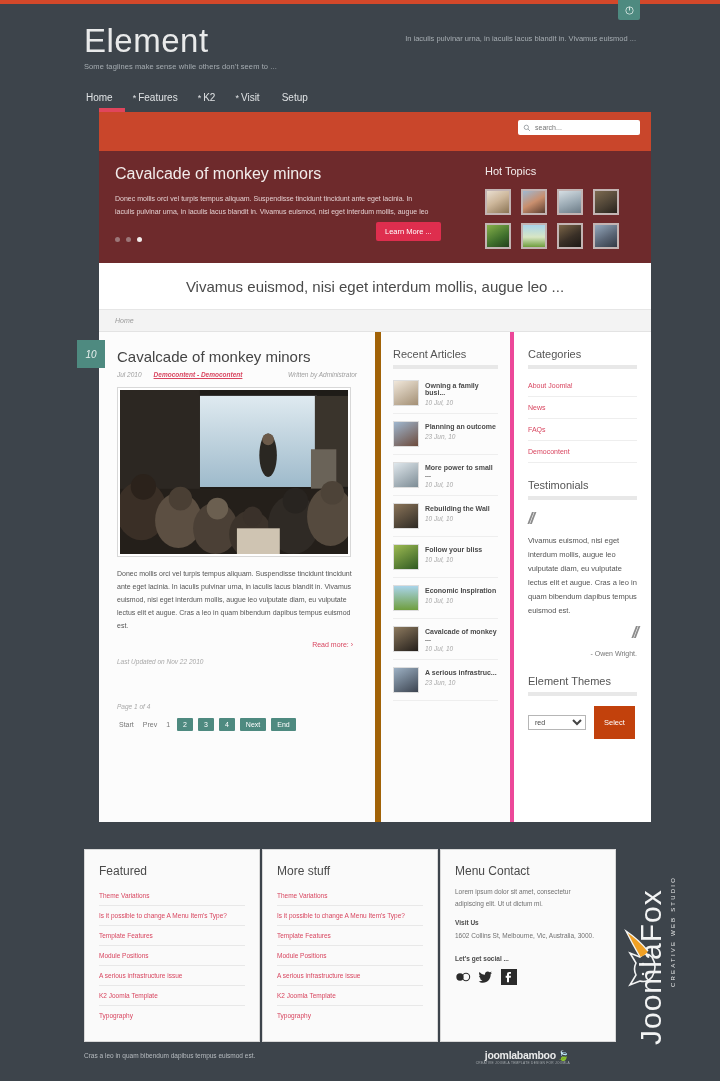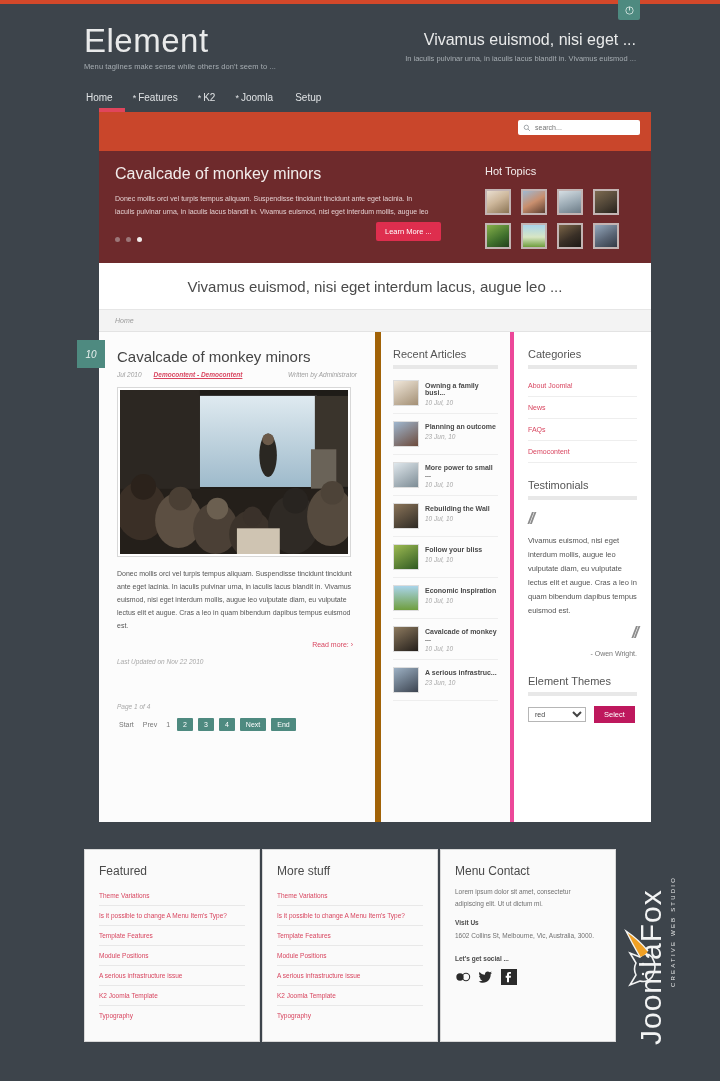--- a/index.html
+++ b/index.html
@@ -127,21 +127,21 @@
   .testi-text { font-size: 7.5px; color: #555; line-height: 14px; margin-top: 6px; }
   .testi-author { font-size: 7px; color: #777; text-align: right; margin-top: 8px; }
 
   .themes { margin-top: 18px; }
   .theme-row { display: flex; gap: 8px; align-items: center; margin-top: 10px; }
   .theme-row select {
     font-size: 7px; font-family: "Liberation Sans", sans-serif; width: 58px; height: 15px;
     border: 1px solid #b6b6b6; background: #fff; color: #444; padding: 0 2px;
   }
   .theme-row button {
-    background: #be185d; color: #fff; border: 0; font-size: 7.5px; padding: 4px 10px;
+    background: #c2410c; color: #fff; border: 0; font-size: 7.5px; padding: 12px 10px;
     font-family: "Liberation Sans", sans-serif; cursor: pointer;
   }
 
   
   .bottom { position: absolute; left: 84px; top: 849px; width: 552px; display: flex; gap: 2px; }
   .bmod { background: #fafafa; border: 1px solid #d8d8d8; padding: 14px 14px 16px 14px; }
   .bmod.one, .bmod.two { width: 176px; }
   .bmod.three { width: 176px; }
   .bmod h3 { font-size: 12px; color: #4a4a4a; font-weight: 300; margin-bottom: 8px; }
   .bmod a.lnk { display: block; font-size: 6.5px; color: #d8455f; text-decoration: none; padding: 6px 0; border-bottom: 1px solid #e8e8e8; }
@@ -180,31 +180,30 @@
   <div class="power-tab">
     <svg viewBox="0 0 24 24">
       <circle cx="12" cy="12" r="8" fill="none" stroke="#cfe0dc" stroke-width="2"></circle>
       <line x1="12" y1="4" x2="12" y2="12" stroke="#cfe0dc" stroke-width="2.4"></line>
     </svg>
   </div>
 
   <div class="header">
     <div class="brand">
       <div class="brand-name">Element</div>
-      <div class="brand-tag">Menu taglines make sense while others don't seem to ...</div>
+      <div class="brand-tag">Some taglines make sense while others don't seem to ...</div>
     </div>
     <div class="header-right">
-      <div class="header-right-title">Vivamus euismod, nisi eget ...</div>
       <div class="header-right-sub">In iaculis pulvinar urna, in iaculis lacus blandit in. Vivamus euismod ...</div>
     </div>
     <div class="nav">
       <a href="#"><span class="dot"></span><span>Home</span></a>
       <a href="#"><span class="dot">*</span><span>Features</span></a>
       <a href="#"><span class="dot">*</span><span>K2</span></a>
-      <a href="#"><span class="dot">*</span><span>Joomla</span></a>
+      <a href="#"><span class="dot">*</span><span>Visit</span></a>
       <a href="#"><span class="dot"></span><span>Setup</span></a>
     </div>
   </div>
 
   <div class="wrap">
 
     <div class="search-strip">
       <div class="lmark"></div>
       <div class="search-box">
         <svg viewBox="0 0 24 24">
@@ -251,21 +250,21 @@
               <span style="background:linear-gradient(150deg,#7b6547 0%,#3a3027 55%,#1c1814 100%)"></span>
             </div>
           <div class="thumb">
               <span style="background:linear-gradient(150deg,#95a9bd 0%,#5b6676 55%,#333b46 100%)"></span>
             </div>
         </div>
       </div>
     </div>
 
     <div class="banner">
-      <h2>Vivamus euismod, nisi eget interdum lacus, augue leo ...</h2>
+      <h2>Vivamus euismod, nisi eget interdum mollis, augue leo ...</h2>
     </div>
 
     <div class="crumb">
       <a href="#">Home</a>
     </div>
 
     <div class="main">
 
       <div class="date-badge">10</div>
 
@@ -500,14 +499,21 @@
       <svg class="fox-svg" width="66" height="40" viewBox="0 0 66 40">
         <path d="M10 18 L6 8 L16 14 Q22 11 28 14 L38 8 L34 18 Q40 24 34 30 Q24 36 14 30 Q8 25 10 18 Z" fill="none" stroke="#f2f3f3" stroke-width="1.6"></path>
         <path d="M34 18 Q48 10 60 4 Q52 16 40 26 Q36 24 34 18 Z" fill="#f0a024"></path>
         <path d="M34 18 Q48 10 60 4 Q52 16 40 26" fill="none" stroke="#f2f3f3" stroke-width="1.4"></path>
         <circle cx="17" cy="21" r="1.2" fill="#f2f3f3"></circle>
         <circle cx="27" cy="21" r="1.2" fill="#f2f3f3"></circle>
       </svg>
     </div>
   </div>
 
+  <div class="footer">
+    <div class="footer-txt">Cras a leo in quam bibendum dapibus tempus euismod est.</div>
+    <div class="jb-logo">
+      <div class="n"><span>joomlabamboo</span><span class="jb-leaf">🍃</span></div>
+      <div class="t">CREATIVE JOOMLA TEMPLATE DESIGN FOR JOOMLA</div>
+    </div>
+  </div>
 
 </div>
 
 </body></html>

